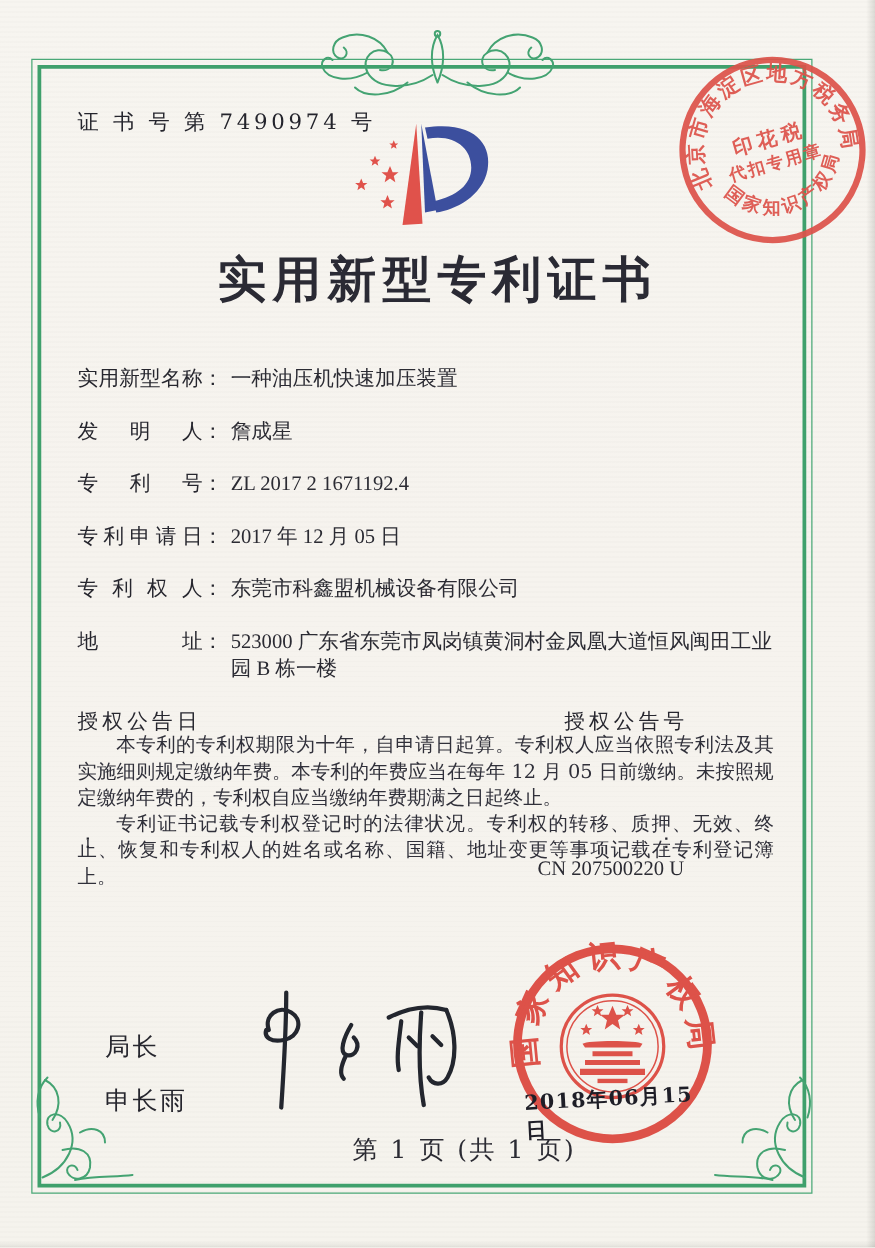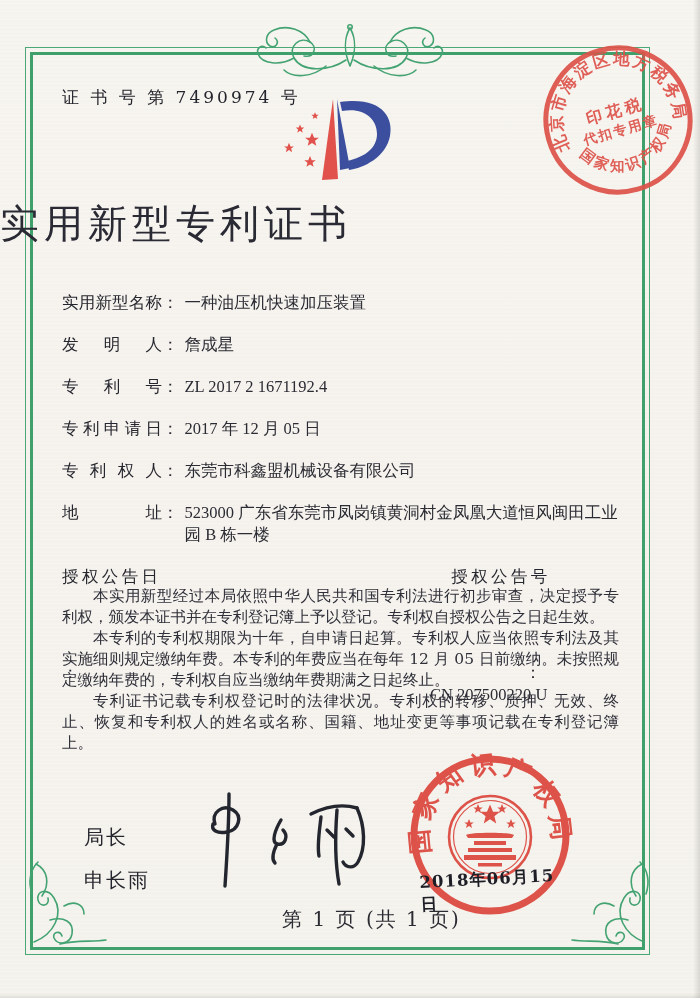--- a/index.html
+++ b/index.html
@@ -36,22 +36,22 @@
 
   .cert-no{
     position:absolute;left:62px;top:86px;
     font-size:17px;letter-spacing:3px;color:#24242c;
   }
 
   .logo{position:absolute;left:258px;top:96px;}
   .tax-stamp{position:absolute;left:538px;top:40px;transform:rotate(-16deg);opacity:.92;}
 
   .title{
-    position:absolute;left:0;top:197px;width:700px;
-    font-size:39px;font-weight:400;letter-spacing:5px;color:#2a2a34;
+    position:absolute;left:0;top:197px;width:700px;text-align:center;
+    font-size:39px;font-weight:700;letter-spacing:5px;color:#2a2a34;
   }
 
   .fields{position:absolute;left:62px;top:292px;width:560px;font-size:16.5px;}
   .frow{display:flex;line-height:22px;margin-bottom:20px;font-family:Liberation Serif, serif;}
   .frow.addr{line-height:22px;}
   .flabel{
     display:inline-block;width:100px;flex:0 0 100px;
     text-align:justify;text-align-last:justify;text-justify:inter-ideograph;
     color:#26262e;
   }
@@ -202,21 +202,20 @@
       </span>
       <span class="fgroup right">
         <span class="flabel">授权公告号</span>
           <span class="fcolon">：</span>
           <span class="fvalue">CN 207500220 U</span>
       </span>
     </div>
   </div>
 
   <div class="paras">
-    <p>本实用新型经过本局依照中华人民共和国专利法进行初步审查，决定授予专利权，颁发本证书并在专利登记簿上予以登记。专利权自授权公告之日起生效。</p>
     <p>本专利的专利权期限为十年，自申请日起算。专利权人应当依照专利法及其实施细则规定缴纳年费。本专利的年费应当在每年 12 月 05 日前缴纳。未按照规定缴纳年费的，专利权自应当缴纳年费期满之日起终止。</p>
     <p>专利证书记载专利权登记时的法律状况。专利权的转移、质押、无效、终止、恢复和专利权人的姓名或名称、国籍、地址变更等事项记载在专利登记簿上。</p>
   </div>
 
   <div class="signoff">
     <div>局长</div>
     <div class="line2">申长雨</div>
   </div>
 
   <svg class="signature" width="200" height="110" viewBox="0 0 200 110">

